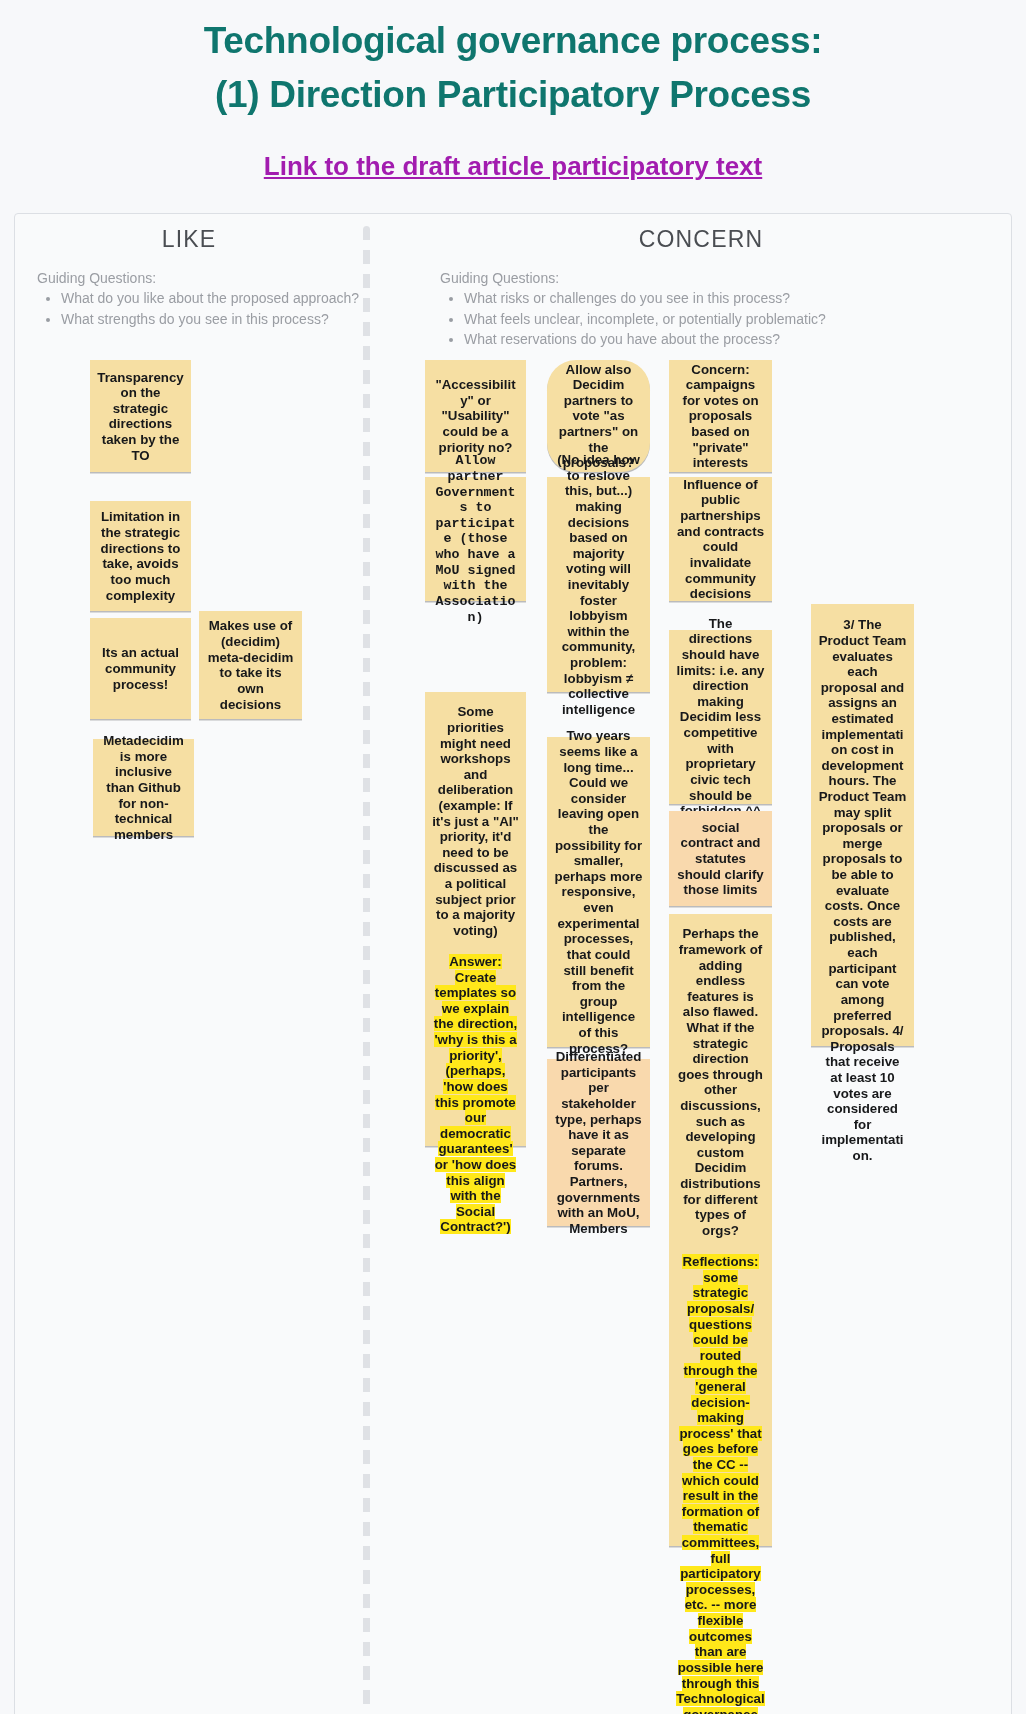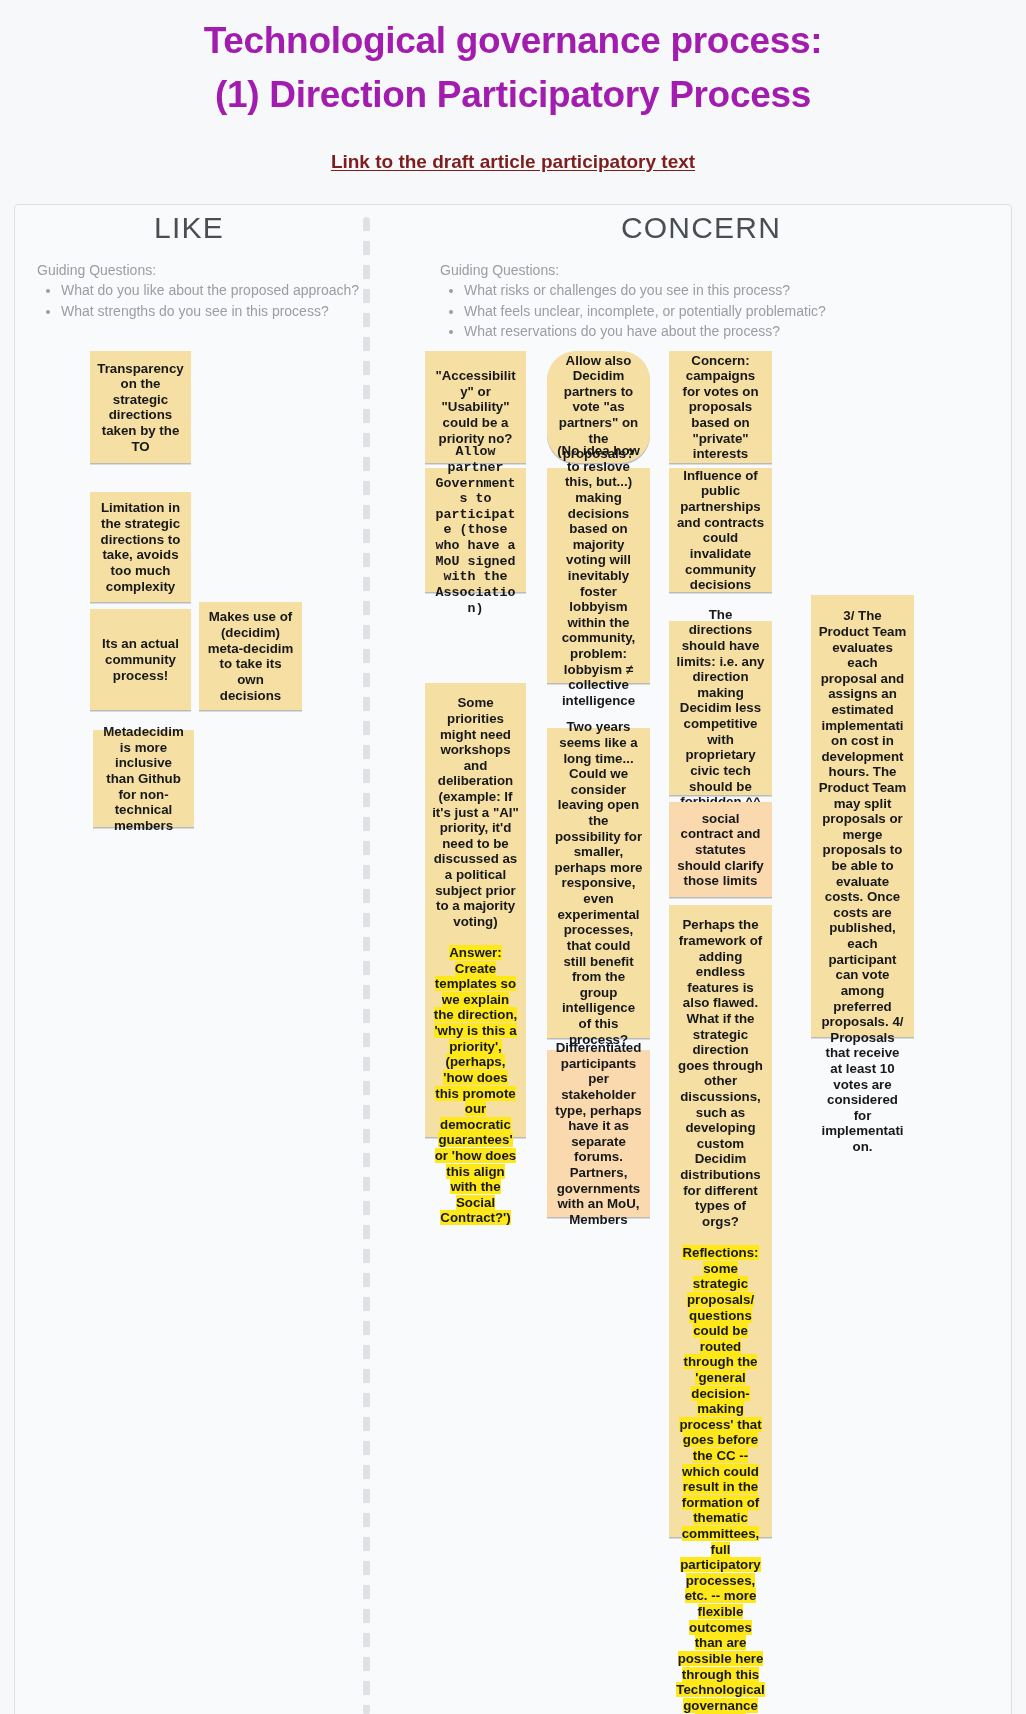--- a/index.html
+++ b/index.html
@@ -17,35 +17,35 @@
 
   
   .header {
     padding-top: 14px;
     text-align: center;
   }
   .page-title {
     font-size: 37px;
     line-height: 1.45;
     font-weight: 700;
-    color: #a21caf;
+    color: #0f766e;
     letter-spacing: -0.3px;
     margin: 0 auto;
     max-width: 900px;
     white-space: pre-line;
   }
   .link-wrap {
     margin-top: 30px;
     margin-bottom: 31px;
     text-align: center;
   }
   .draft-link {
-    font-size: 19px;
+    font-size: 26px;
     font-weight: 700;
-    color: #7f1d1d;
+    color: #a21caf;
     text-decoration: underline;
     text-underline-offset: 2px;
     cursor: pointer;
   }
 
   
   .board {
     position: relative;
     margin: 0 14px 16px 14px;
     border: 1px solid #dcdfe4;
@@ -72,25 +72,25 @@
 
   .column {
     position: absolute;
     top: 0;
   }
   .col-like   { left: 0px;   width: 348px; }
   .col-concern{ left: 362px; width: 648px; }
 
   .col-title {
     text-align: center;
-    font-size: 30px;
+    font-size: 23px;
     letter-spacing: 1.2px;
     color: #4a4d52;
     font-weight: 400;
-    margin-top: 6px;
+    margin-top: 12px;
   }
   .guiding {
     margin: 17px 0 0 0;
     color: #9a9da3;
     font-size: 14px;
     line-height: 1.28;
   }
   .col-like .guiding { padding-left: 22px; }
   .col-concern .guiding { padding-left: 63px; }
   .guiding .gq-label { display: block; margin-bottom: 2px; }

